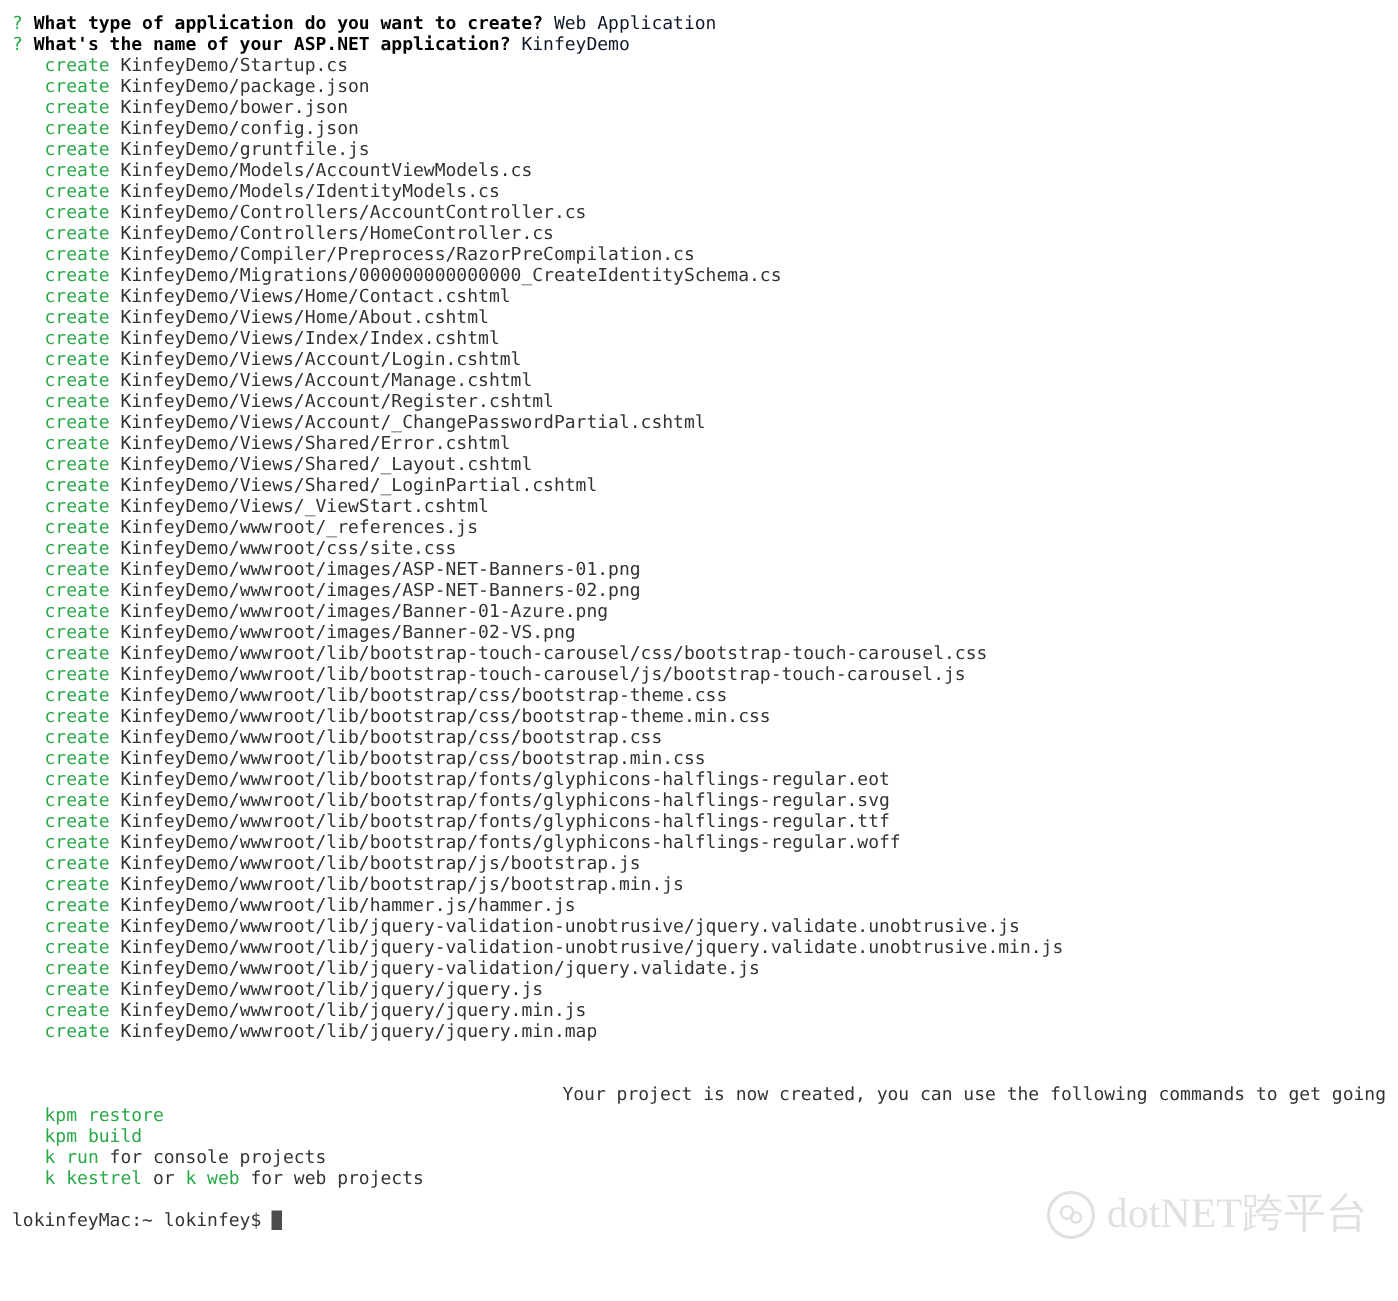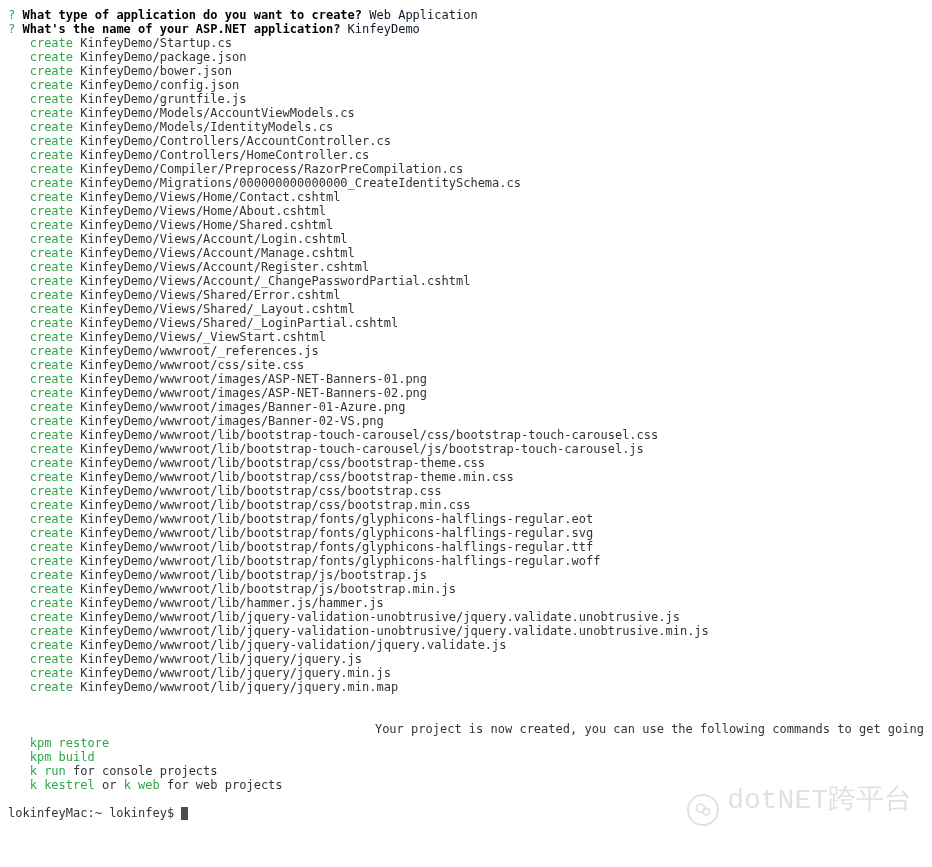--- a/index.html
+++ b/index.html
@@ -51,24 +51,24 @@
       width: 7px;
       height: 13px;
       background: #4d4d4d;
       vertical-align: text-bottom;
     }
     .watermark {
       position: absolute;
       right: 20px;
       bottom: 30px;
       display: flex;
-      align-items: flex-start;
+      align-items: center;
       gap: 8px;
       opacity: 0.25;
-      font-family: Liberation Mono, monospace;
+      font-family: Liberation Serif, serif;
       font-size: 28px;
       color: #888;
       pointer-events: none;
     }
     .watermark-icon {
       width: 32px;
       height: 32px;
       border-radius: 50%;
       border: 2px solid #888;
       display: flex;
@@ -95,21 +95,21 @@
     <div class="create-line">   <span class="create-word">create</span> <span class="file-path">KinfeyDemo/config.json</span></div>
     <div class="create-line">   <span class="create-word">create</span> <span class="file-path">KinfeyDemo/gruntfile.js</span></div>
     <div class="create-line">   <span class="create-word">create</span> <span class="file-path">KinfeyDemo/Models/AccountViewModels.cs</span></div>
     <div class="create-line">   <span class="create-word">create</span> <span class="file-path">KinfeyDemo/Models/IdentityModels.cs</span></div>
     <div class="create-line">   <span class="create-word">create</span> <span class="file-path">KinfeyDemo/Controllers/AccountController.cs</span></div>
     <div class="create-line">   <span class="create-word">create</span> <span class="file-path">KinfeyDemo/Controllers/HomeController.cs</span></div>
     <div class="create-line">   <span class="create-word">create</span> <span class="file-path">KinfeyDemo/Compiler/Preprocess/RazorPreCompilation.cs</span></div>
     <div class="create-line">   <span class="create-word">create</span> <span class="file-path">KinfeyDemo/Migrations/000000000000000_CreateIdentitySchema.cs</span></div>
     <div class="create-line">   <span class="create-word">create</span> <span class="file-path">KinfeyDemo/Views/Home/Contact.cshtml</span></div>
     <div class="create-line">   <span class="create-word">create</span> <span class="file-path">KinfeyDemo/Views/Home/About.cshtml</span></div>
-    <div class="create-line">   <span class="create-word">create</span> <span class="file-path">KinfeyDemo/Views/Home/Shared.cshtml</span></div>
+    <div class="create-line">   <span class="create-word">create</span> <span class="file-path">KinfeyDemo/Views/Index/Index.cshtml</span></div>
     <div class="create-line">   <span class="create-word">create</span> <span class="file-path">KinfeyDemo/Views/Account/Login.cshtml</span></div>
     <div class="create-line">   <span class="create-word">create</span> <span class="file-path">KinfeyDemo/Views/Account/Manage.cshtml</span></div>
     <div class="create-line">   <span class="create-word">create</span> <span class="file-path">KinfeyDemo/Views/Account/Register.cshtml</span></div>
     <div class="create-line">   <span class="create-word">create</span> <span class="file-path">KinfeyDemo/Views/Account/_ChangePasswordPartial.cshtml</span></div>
     <div class="create-line">   <span class="create-word">create</span> <span class="file-path">KinfeyDemo/Views/Shared/Error.cshtml</span></div>
     <div class="create-line">   <span class="create-word">create</span> <span class="file-path">KinfeyDemo/Views/Shared/_Layout.cshtml</span></div>
     <div class="create-line">   <span class="create-word">create</span> <span class="file-path">KinfeyDemo/Views/Shared/_LoginPartial.cshtml</span></div>
     <div class="create-line">   <span class="create-word">create</span> <span class="file-path">KinfeyDemo/Views/_ViewStart.cshtml</span></div>
     <div class="create-line">   <span class="create-word">create</span> <span class="file-path">KinfeyDemo/wwwroot/_references.js</span></div>
     <div class="create-line">   <span class="create-word">create</span> <span class="file-path">KinfeyDemo/wwwroot/css/site.css</span></div>

